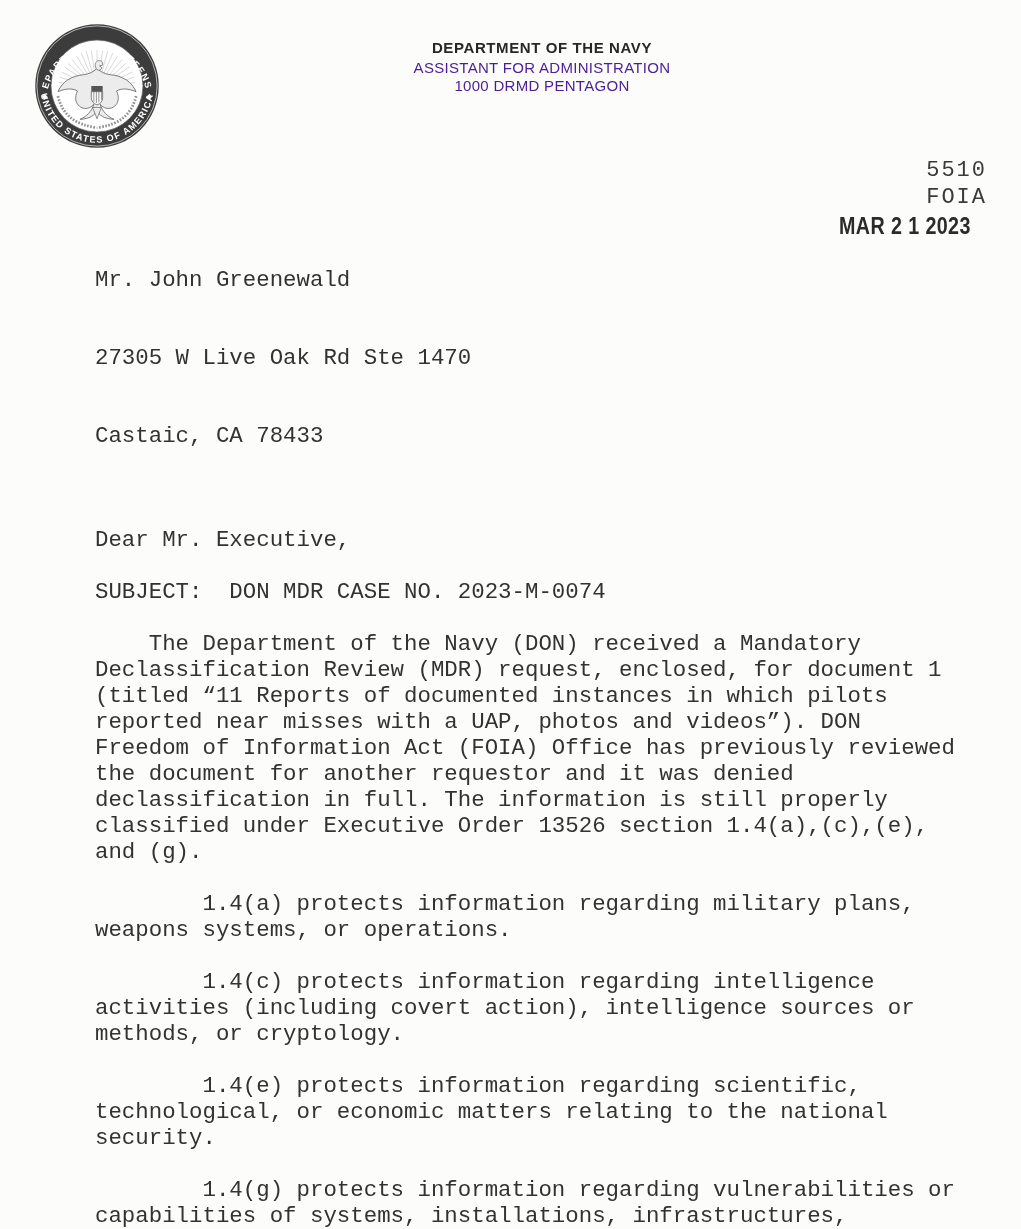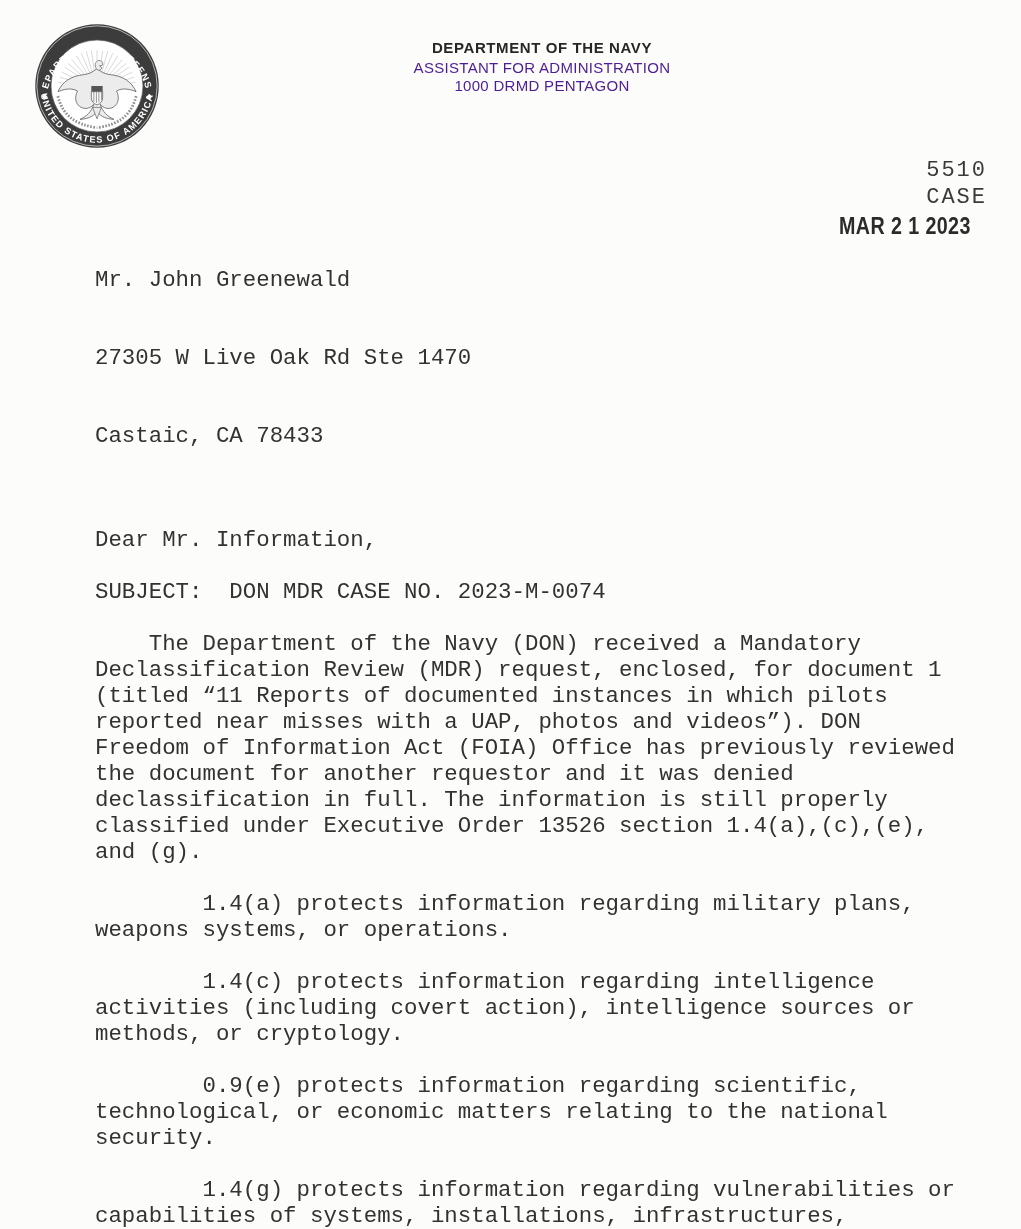--- a/index.html
+++ b/index.html
@@ -143,47 +143,47 @@
   </svg>
 
   <div class="letterhead">
     <div class="lh-title">DEPARTMENT OF THE NAVY</div>
     <div class="lh-sub">ASSISTANT FOR ADMINISTRATION</div>
     <div class="lh-sub">1000 DRMD PENTAGON</div>
   </div>
 
   <div class="stamp">
     <div class="stamp-line">5510</div>
-    <div class="stamp-line">CASE</div>
+    <div class="stamp-line">FOIA</div>
     <div class="date-stamp">MAR 2 1 2023</div>
   </div>
 
   <div class="letter-body">
     <div class="block">
       <div class="addr-line">Mr. John Greenewald</div>
       <div class="addr-line">27305 W Live Oak Rd Ste 1470</div>
       <div class="addr-line">Castaic, CA 78433</div>
     </div>
-    <div class="block">Dear Mr. Information,</div>
+    <div class="block">Dear Mr. Executive,</div>
     <div class="block">SUBJECT:  DON MDR CASE NO. 2023-M-0074</div>
     <div class="block para">    The Department of the Navy (DON) received a Mandatory
 Declassification Review (MDR) request, enclosed, for document 1
 (titled “11 Reports of documented instances in which pilots
 reported near misses with a UAP, photos and videos”). DON
 Freedom of Information Act (FOIA) Office has previously reviewed
 the document for another requestor and it was denied
 declassification in full. The information is still properly
 classified under Executive Order 13526 section 1.4(a),(c),(e),
 and (g).</div>
     <div class="block para">        1.4(a) protects information regarding military plans,
 weapons systems, or operations.</div>
     <div class="block para">        1.4(c) protects information regarding intelligence
 activities (including covert action), intelligence sources or
 methods, or cryptology.</div>
-    <div class="block para">        0.9(e) protects information regarding scientific,
+    <div class="block para">        1.4(e) protects information regarding scientific,
 technological, or economic matters relating to the national
 security.</div>
     <div class="block para">        1.4(g) protects information regarding vulnerabilities or
 capabilities of systems, installations, infrastructures,
 projects, plans, or protection services relating to the national
 security.</div>
 
   </div>
 
 </div>

